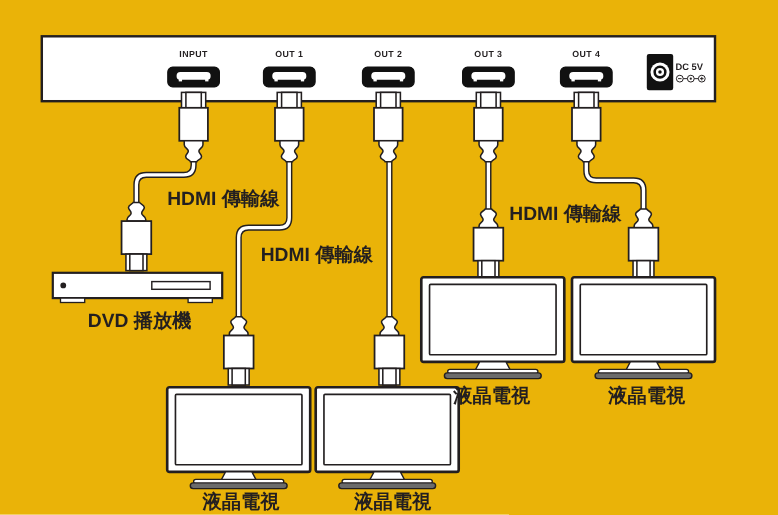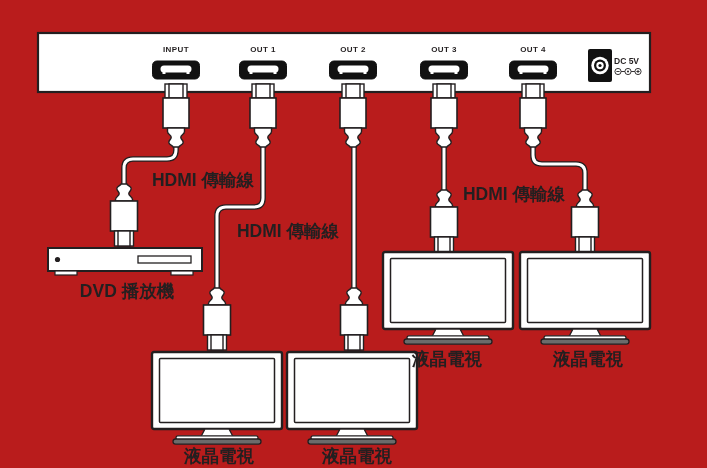--- a/index.html
+++ b/index.html
@@ -1,16 +1,16 @@
 <!DOCTYPE html>
 <html><head>
 <meta charset="utf-8">
 <style>
   html,body{margin:0;padding:0;background:#ffffff;}
-  #stage{position:relative;width:707px;height:468px;background:#b91c1c;overflow:hidden;
+  #stage{position:relative;width:707px;height:468px;background:#eab308;overflow:hidden;
          font-family:"Liberation Sans","DejaVu Sans",sans-serif;}
   svg{display:block;}
   text{font-family:"Liberation Sans","DejaVu Sans",sans-serif;fill:#231f20;}
   .port-label{font-size:8px;font-weight:bold;letter-spacing:.4px;}
   .big-label{font-size:17.5px;font-weight:bold;}
   .dc-label{font-size:8.5px;font-weight:bold;}
 </style>
 </head>
 <body>
 

